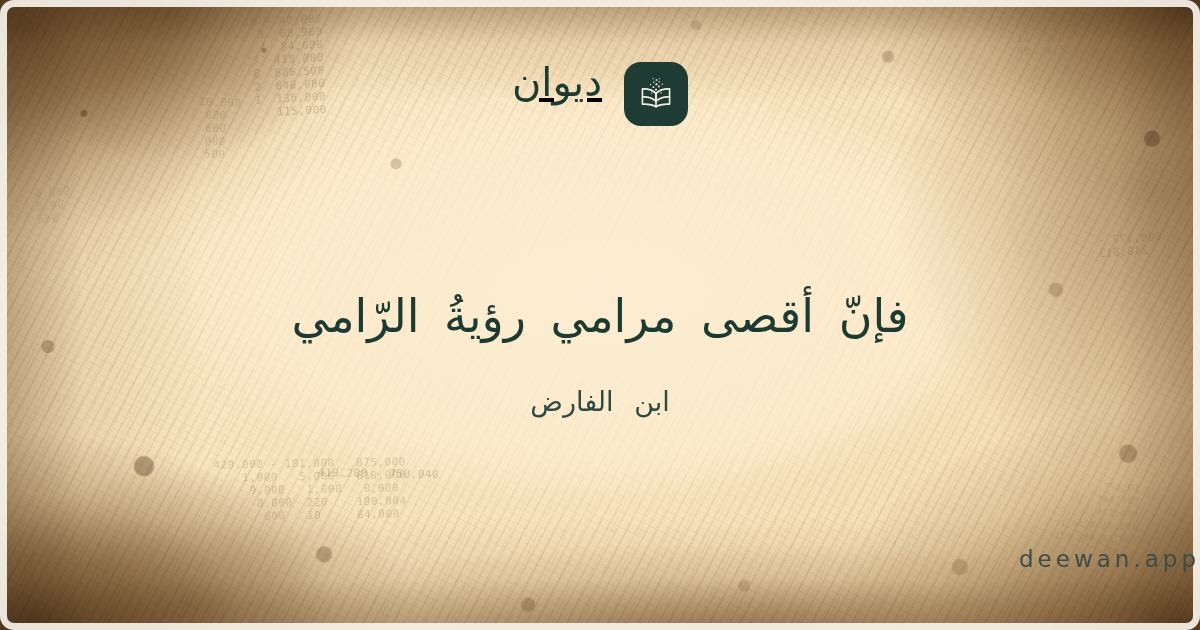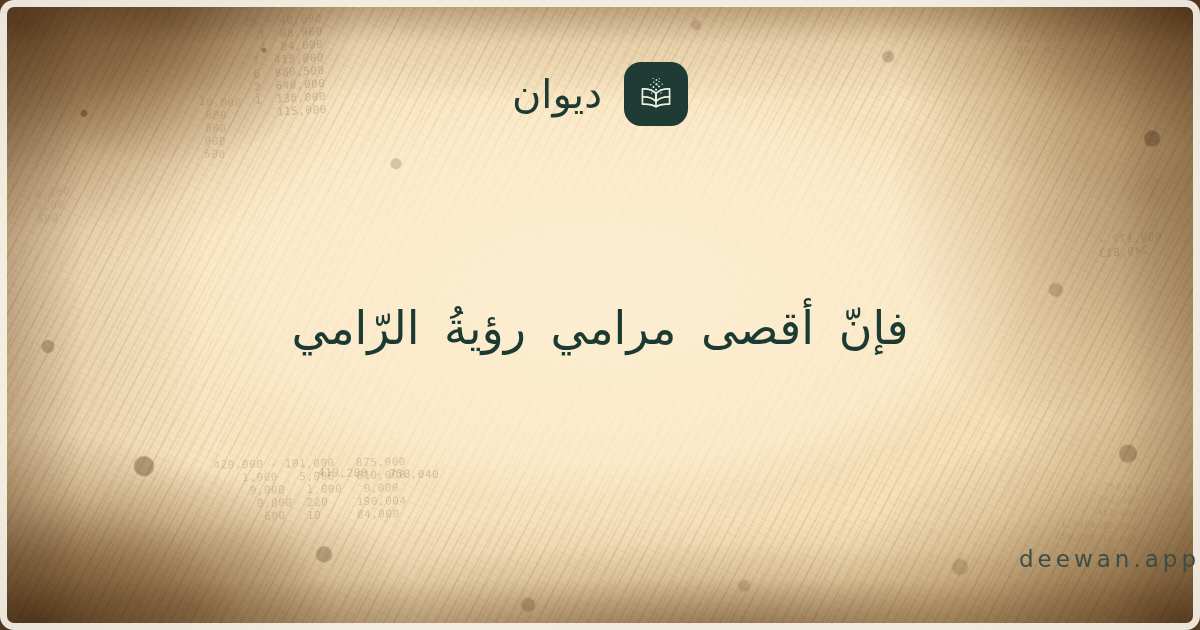--- a/index.html
+++ b/index.html
@@ -137,23 +137,23 @@
     position: absolute;
     inset: 0;
     display: flex;
     flex-direction: column;
     align-items: center;
   }
 
   .brand {
     display: flex;
     flex-direction: row;
-    align-items: center;
     gap: 22px;
     margin-top: 62px;
+    text-decoration: underline;
   }
 
   .brand-mark {
     width: 64px;
     height: 64px;
     border-radius: 17px;
     background: #1e3c33;
     display: flex;
     align-items: center;
     justify-content: center;
@@ -163,21 +163,21 @@
 
   .brand-name {
     font-size: 40px;
     color: #1c3b31;
     font-weight: 400;
     letter-spacing: 0.5px;
     line-height: 1;
   }
 
   .verse {
-    margin: 12px;
+    margin: 0;
     position: absolute;
     top: 283px;
     left: 0;
     right: 0;
     text-align: center;
     font-size: 46px;
     font-weight: 400;
     color: #1b3a31;
     line-height: 1.45;
     padding: 0 70px;
@@ -291,17 +291,18 @@
             <rect x="27.2" y="6.0" width="1.2" height="1.2" rx="0.3"></rect>
             <rect x="20.2" y="5.6" width="1.2" height="1.2" rx="0.3"></rect>
           </g>
         </svg>
       </div>
       <div class="brand-name">ديوان</div>
     </div>
 
     <h1 class="verse">فإنّ أقصى مرامي رؤيةُ الرّامي</h1>
 
+    <div class="author">ابن الفارض</div>
 
     <div class="footer">deewan.app</div>
 
   </div>
 </div>
 
 </body></html>

